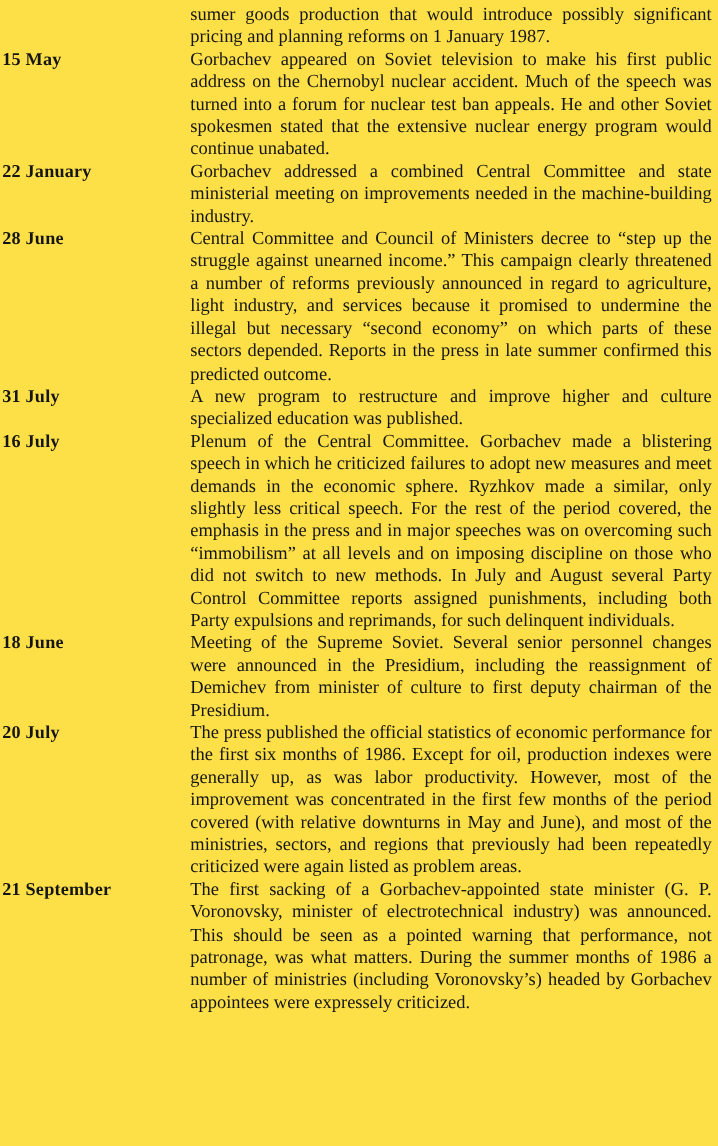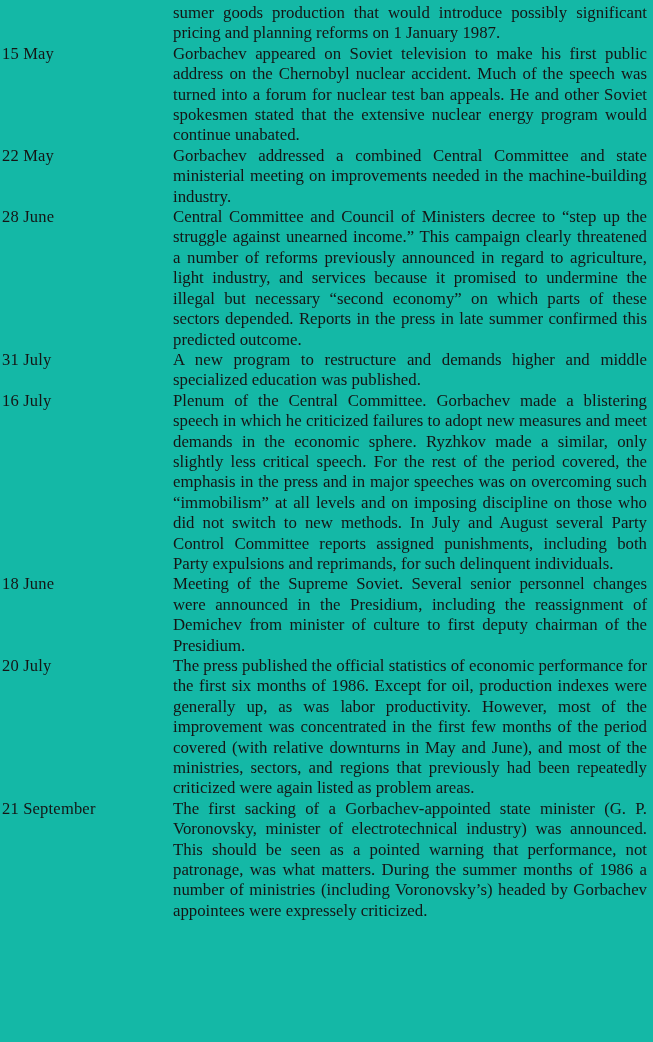--- a/index.html
+++ b/index.html
@@ -12,32 +12,32 @@
     height: 1042px;
     overflow: hidden;
     font-family: "Liberation Serif", "DejaVu Serif", serif;
     color: #151515;
   }
   .page {
     box-sizing: border-box;
     width: 653px;
     height: 1042px;
     padding: 3px 6px 0 2px;
-    background: #14b8a6;
+    background: #fde047;
   }
   .chronology {
     width: 100%;
   }
   .entry {
     display: grid;
     grid-template-columns: 171px 1fr;
     align-items: start;
   }
   .entry-date {
-    font-weight: normal;
+    font-weight: bold;
     font-size: 16.5px;
     line-height: 20.4px;
     letter-spacing: 0.2px;
     white-space: nowrap;
   }
   .entry-text {
     font-size: 16.8px;
     line-height: 20.4px;
     text-align: justify;
     text-justify: inter-word;
@@ -53,32 +53,32 @@
       <div class="entry-date"></div>
       <div class="entry-text">sumer goods production that would introduce possibly significant pricing and planning reforms on 1 January 1987.</div>
     </div>
 
     <div class="entry">
       <div class="entry-date">15 May</div>
       <div class="entry-text">Gorbachev appeared on Soviet television to make his first public address on the Chernobyl nuclear accident. Much of the speech was turned into a forum for nuclear test ban appeals. He and other Soviet spokesmen stated that the extensive nuclear energy program would continue unabated.</div>
     </div>
 
     <div class="entry">
-      <div class="entry-date">22 May</div>
+      <div class="entry-date">22 January</div>
       <div class="entry-text">Gorbachev addressed a combined Central Committee and state ministerial meeting on improvements needed in the machine-building industry.</div>
     </div>
 
     <div class="entry">
       <div class="entry-date">28 June</div>
       <div class="entry-text">Central Committee and Council of Ministers decree to “step up the struggle against unearned income.” This campaign clearly threatened a number of reforms previously announced in regard to agriculture, light industry, and services because it promised to undermine the illegal but necessary “second economy” on which parts of these sectors depended. Reports in the press in late summer confirmed this predicted outcome.</div>
     </div>
 
     <div class="entry">
       <div class="entry-date">31 July</div>
-      <div class="entry-text">A new program to restructure and demands higher and middle specialized education was published.</div>
+      <div class="entry-text">A new program to restructure and improve higher and culture specialized education was published.</div>
     </div>
 
     <div class="entry">
       <div class="entry-date">16 July</div>
       <div class="entry-text">Plenum of the Central Committee. Gorbachev made a blistering speech in which he criticized failures to adopt new measures and meet demands in the economic sphere. Ryzhkov made a similar, only slightly less critical speech. For the rest of the period covered, the emphasis in the press and in major speeches was on overcoming such “immobilism” at all levels and on imposing discipline on those who did not switch to new methods. In July and August several Party Control Committee reports assigned punishments, including both Party expulsions and reprimands, for such delinquent individuals.</div>
     </div>
 
     <div class="entry">
       <div class="entry-date">18 June</div>
       <div class="entry-text">Meeting of the Supreme Soviet. Several senior personnel changes were announced in the Presidium, including the reassignment of Demichev from minister of culture to first deputy chairman of the Presidium.</div>

